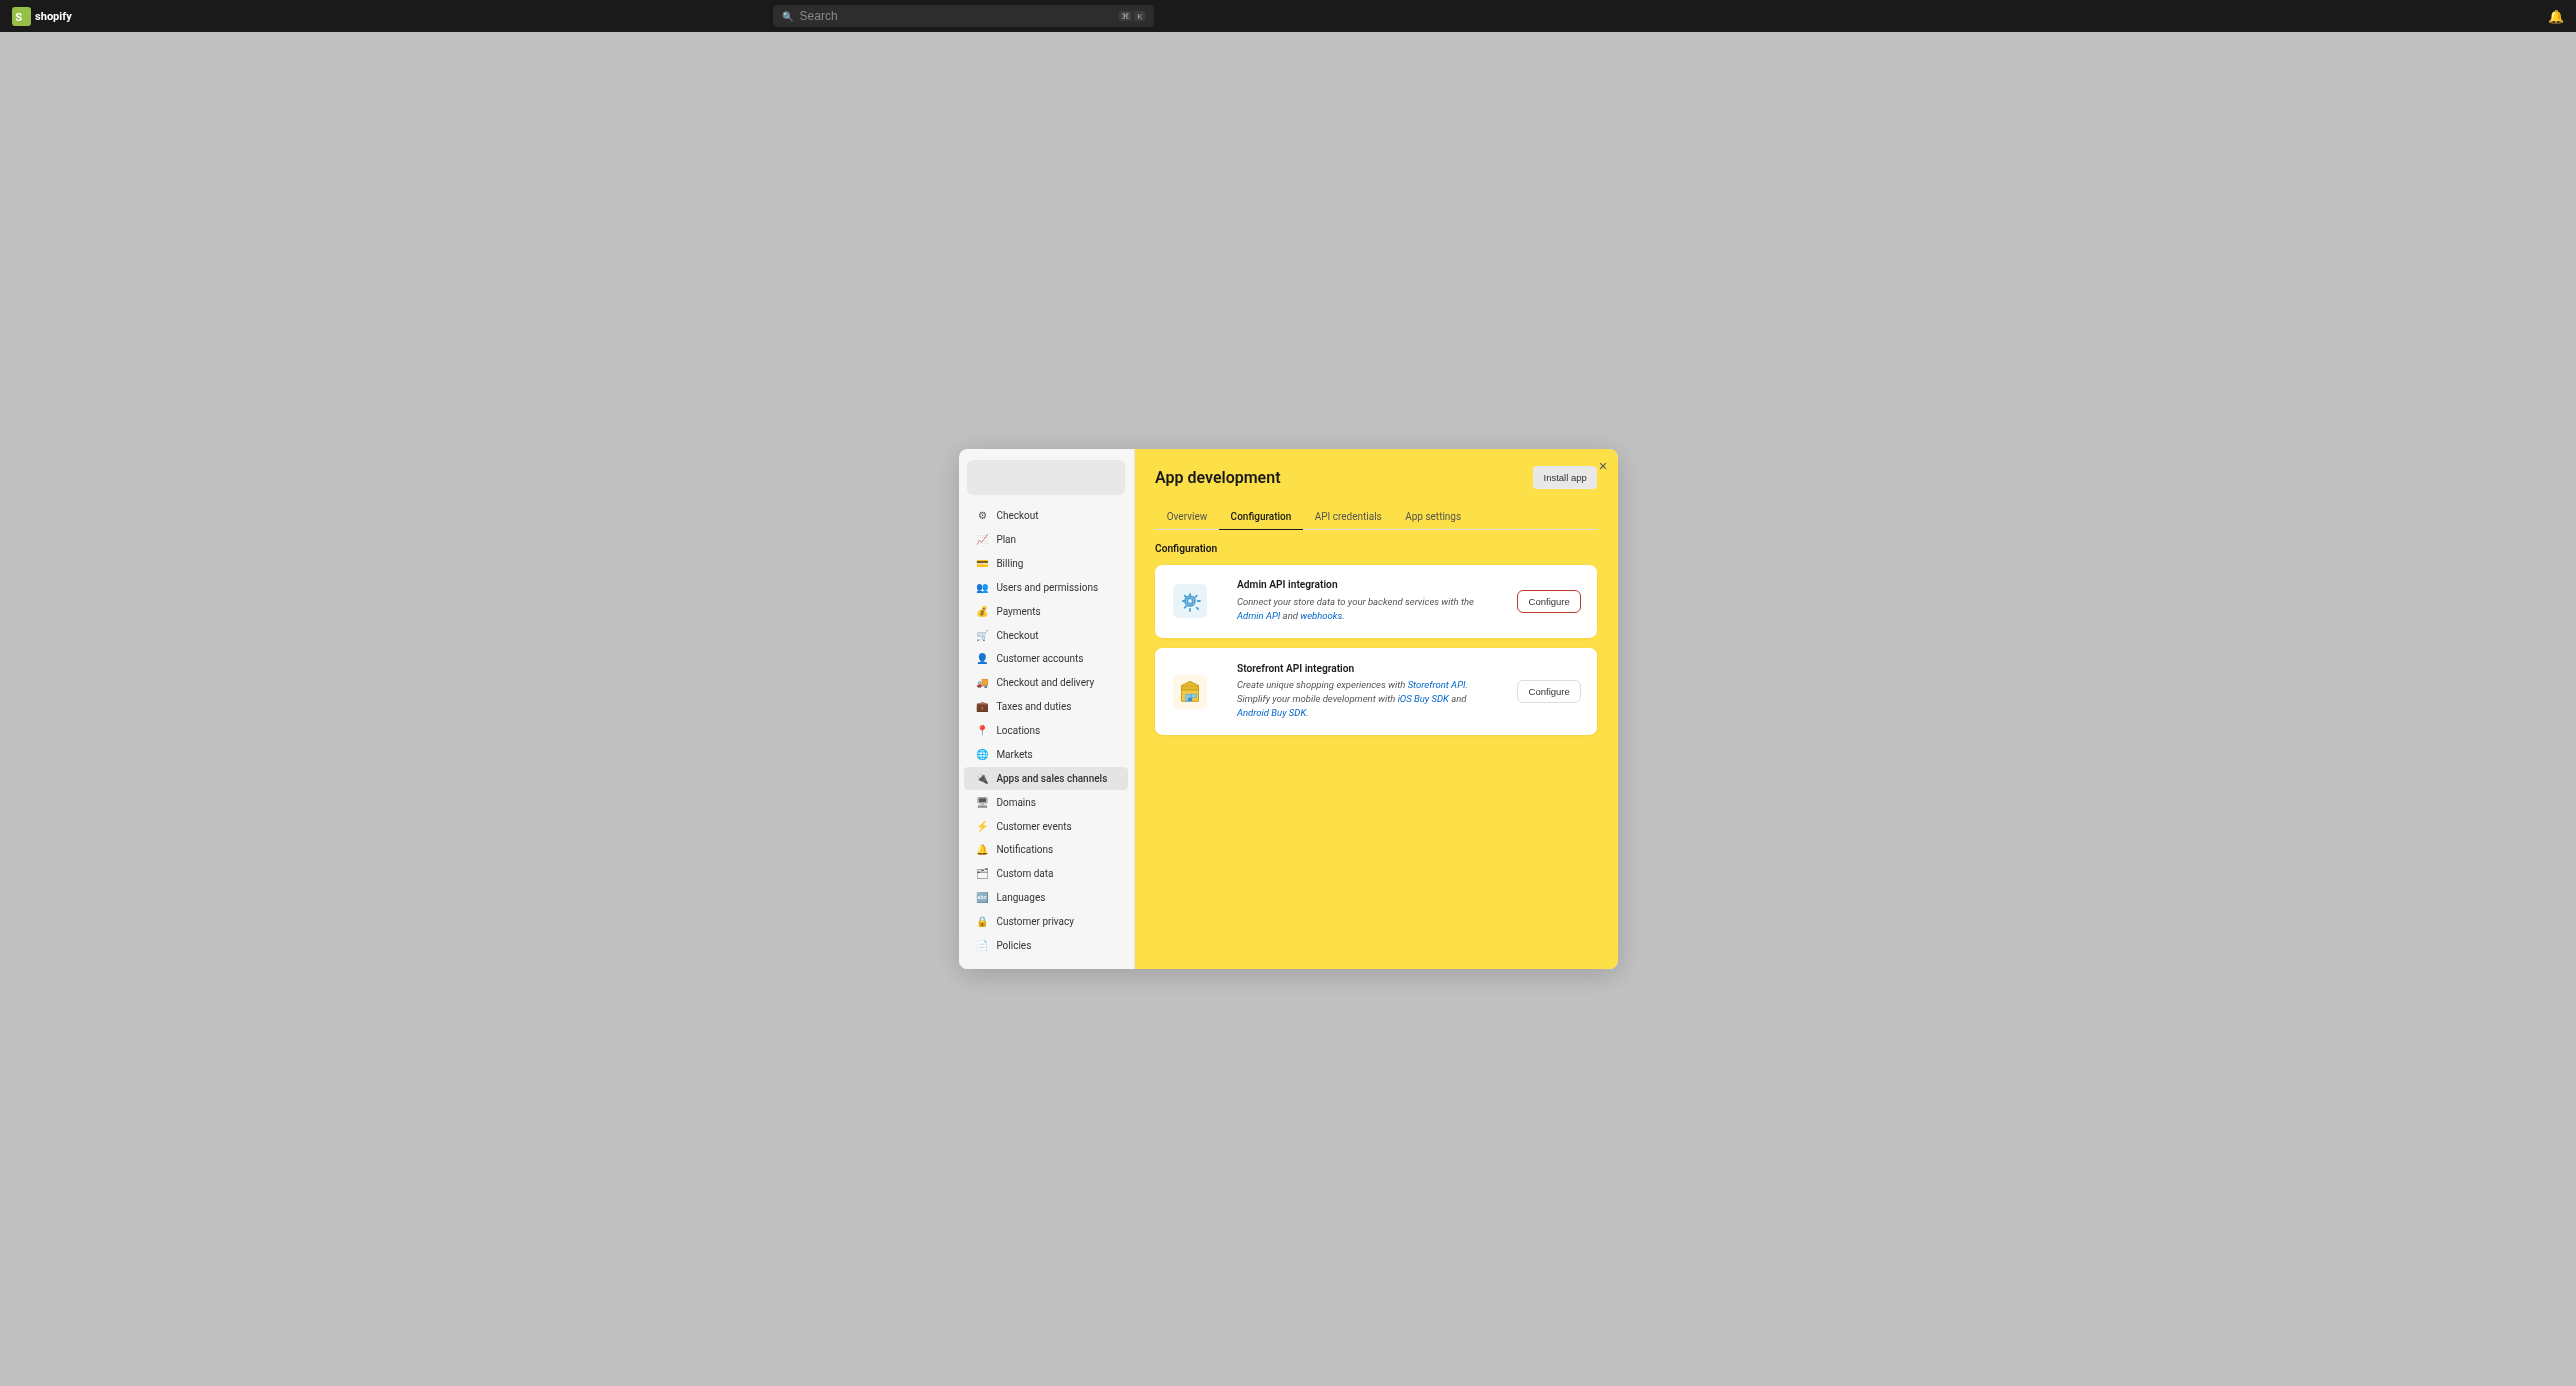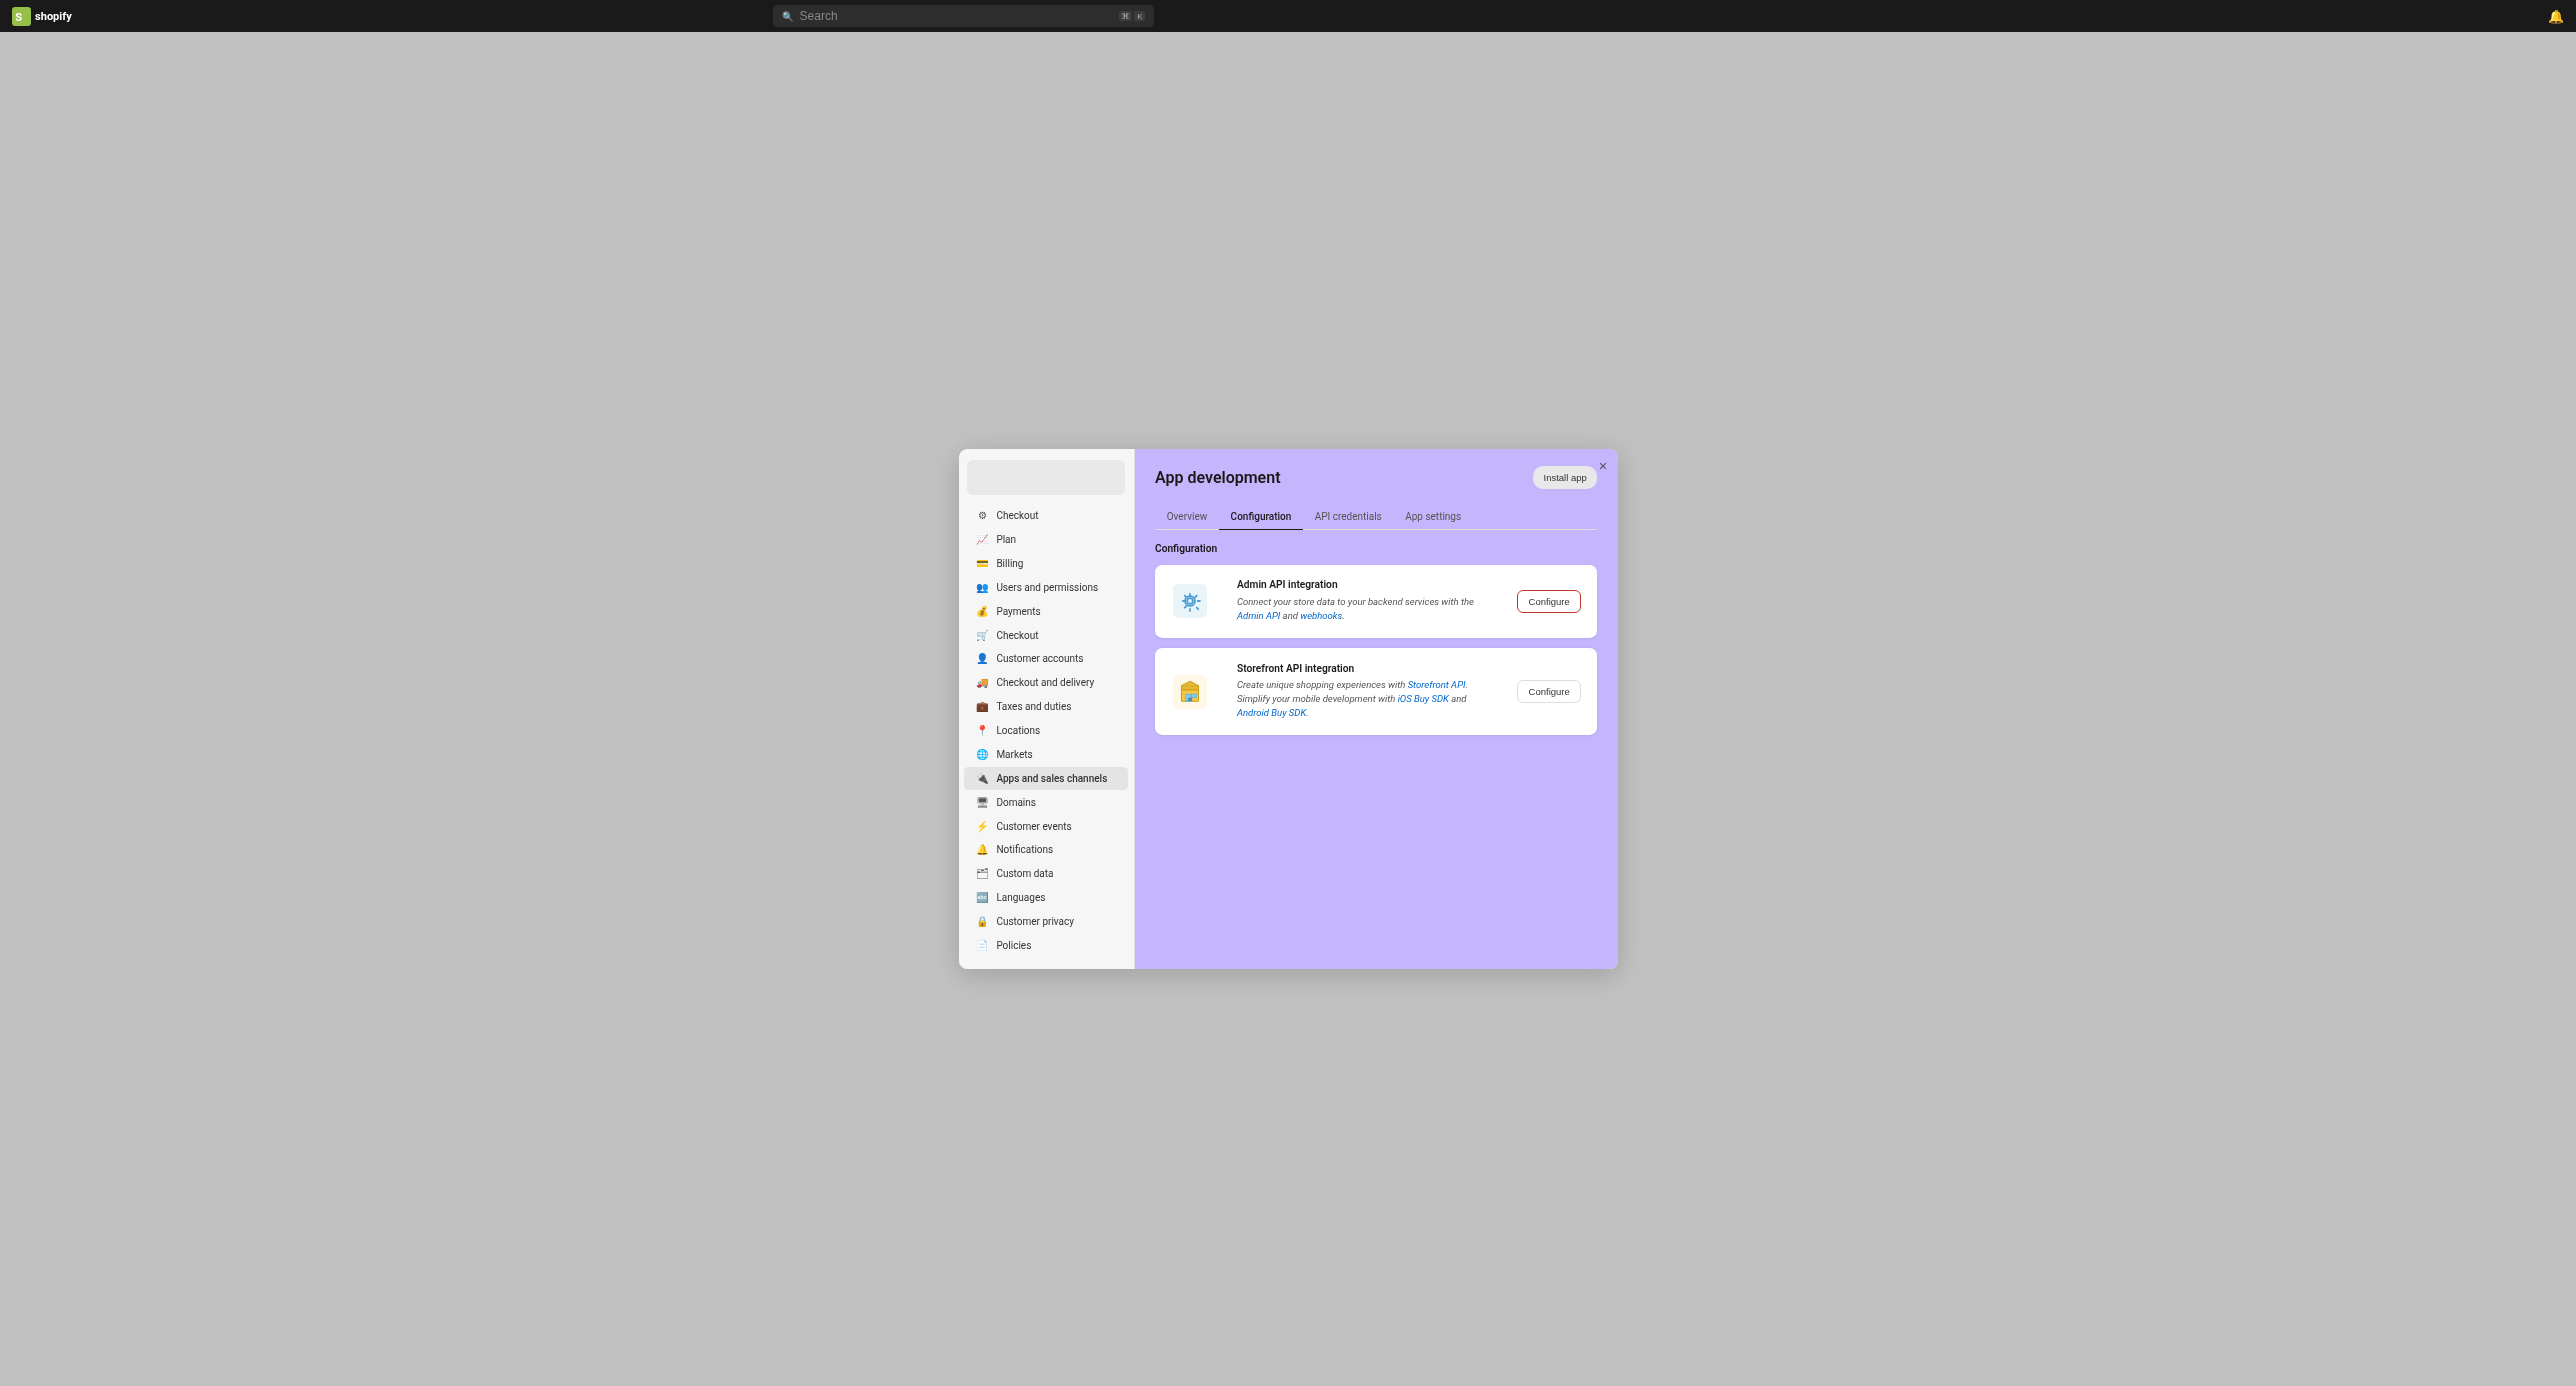--- a/index.html
+++ b/index.html
@@ -152,38 +152,38 @@
       font-size: 10.2px;
       color: #555;
       flex-shrink: 0;
     }
 
     
     .main-content {
       flex: 1;
       padding: 17.6px 20.5px;
       overflow-y: auto;
-      background: #c4b5fd;
+      background: #fde047;
     }
 
     .page-header {
       display: flex;
       align-items: center;
       justify-content: space-between;
       margin-bottom: 14.6px;
     }
     .page-title {
       font-size: 16px;
       font-weight: 600;
       color: #1a1a1a;
     }
     .install-app-btn {
       background: #e8e8e8;
       border: none;
-      border-radius: 10px;
+      border-radius: 4px;
       padding: 5.9px 10.2px;
       font-size: 9.5px;
       color: #333;
       cursor: pointer;
     }
 
     
     .tabs {
       display: flex;
       gap: 0;

